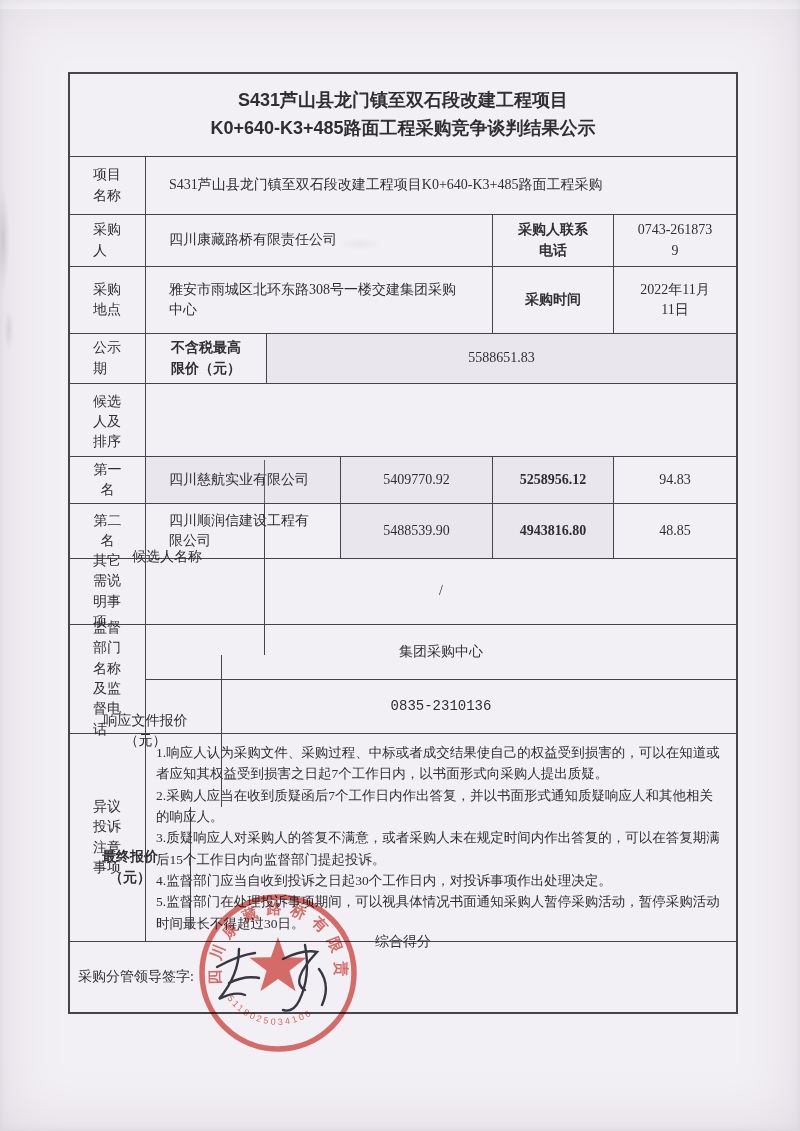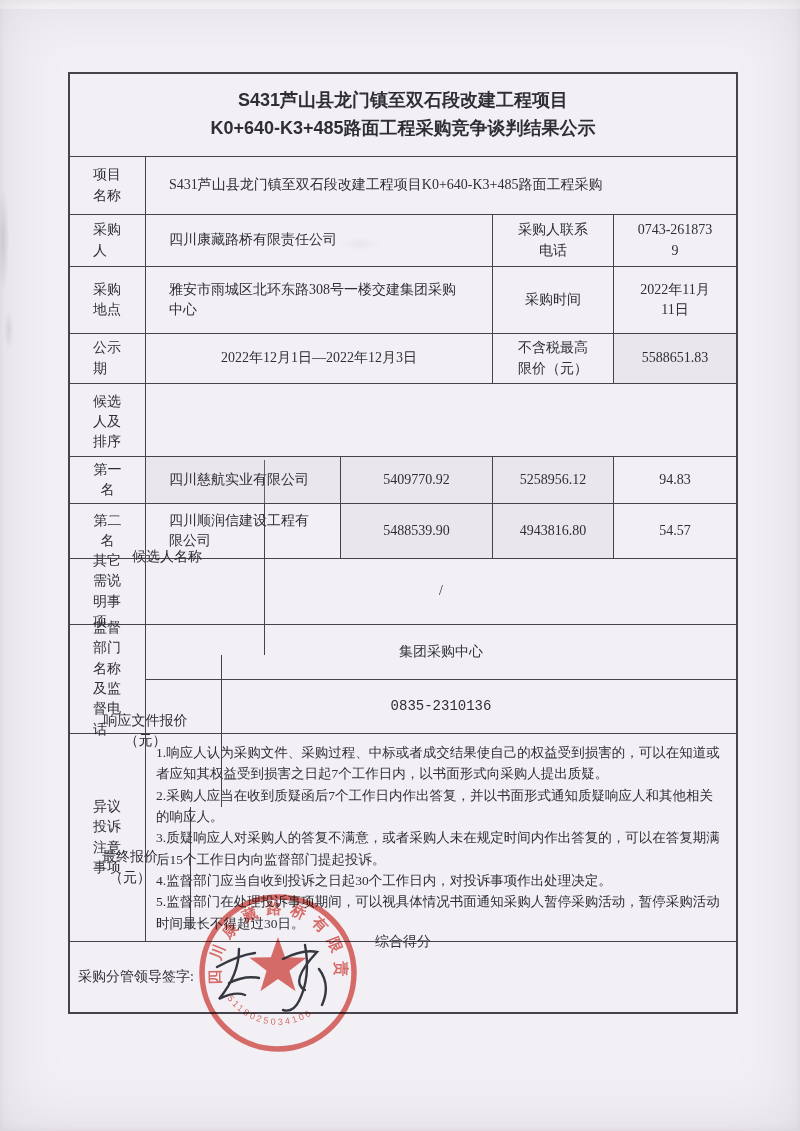--- a/index.html
+++ b/index.html
@@ -32,21 +32,21 @@
     font-size:14px;
   }
   .r{display:flex;border-bottom:1.6px solid var(--line);}
   .r:last-child{border-bottom:none;}
   .c{border-right:1.6px solid var(--line);display:flex;align-items:center;
      padding:4px 23px;word-break:break-all;line-height:1.45;}
   .c:last-child{border-right:none;}
   .c0{width:76px;flex:0 0 76px;}
   .c1{width:195px;flex:0 0 195px;}
   .c2{width:152px;flex:0 0 152px;}
-  .c3{width:121px;flex:0 0 121px;}
+  .c3{width:121px;flex:0 0 121px;font-weight:bold;}
   .c4{flex:1 1 auto;}
   .cmid{width:347px;flex:0 0 347px;}  
   .cfull{flex:1 1 auto;}
   .center{justify-content:center;text-align:center;}
   .shade{background:rgba(205,198,212,.22);}
 
   .title-row{height:83px;align-items:center;justify-content:center;}
   .title-cell{flex:1;display:flex;flex-direction:column;align-items:center;justify-content:center;
     font-family:"Liberation Sans","DejaVu Sans",sans-serif;font-weight:bold;font-size:18px;line-height:1.55;}
   .h58{height:58px;} .h52{height:52px;} .h67{height:67px;} .h50{height:50px;}
@@ -98,21 +98,20 @@
 
   <div class="r h67">
     <div class="c c0">采购地点</div>
     <div class="c cmid">雅安市雨城区北环东路308号一楼交建集团采购中心</div>
     <div class="c c3 center">采购时间</div>
     <div class="c c4 center">2022年11月11日</div>
   </div>
 
   <div class="r h50">
     <div class="c c0">公示期</div>
-    <div class="c cmid center">2022年12月1日—2022年12月3日</div>
     <div class="c c3 center">不含税最高限价（元）</div>
     <div class="c c4 center shade">5588651.83</div>
   </div>
 
   <div class="r h73">
     <div class="c c0">候选人及排序</div>
     <div class="c c1 center">候选人名称</div>
     <div class="c c2 center">响应文件报价（元）</div>
     <div class="c c3 center">最终报价（元）</div>
     <div class="c c4 center">综合得分</div>
@@ -124,21 +123,21 @@
     <div class="c c2 center shade">5409770.92</div>
     <div class="c c3 center shade">5258956.12</div>
     <div class="c c4 center">94.83</div>
   </div>
 
   <div class="r h55">
     <div class="c c0 center">第二名</div>
     <div class="c c1">四川顺润信建设工程有限公司</div>
     <div class="c c2 center shade">5488539.90</div>
     <div class="c c3 center shade">4943816.80</div>
-    <div class="c c4 center">54.57</div>
+    <div class="c c4 center">48.85</div>
   </div>
 
   <div class="r h66">
     <div class="c c0">其它需说明事项</div>
     <div class="c cfull center">/</div>
   </div>
 
   <div class="r h109">
     <div class="c c0">监督部门名称及监督电话</div>
     <div class="sup-right">

